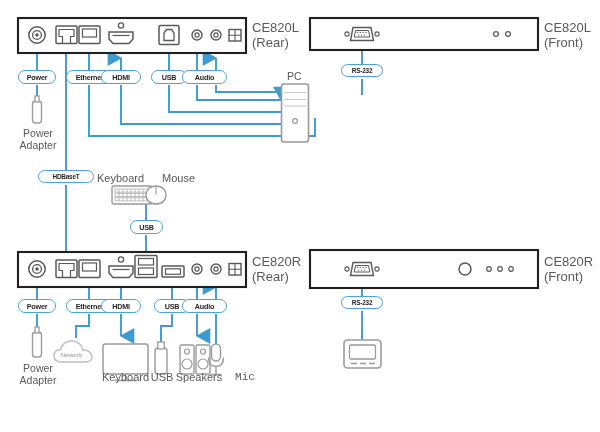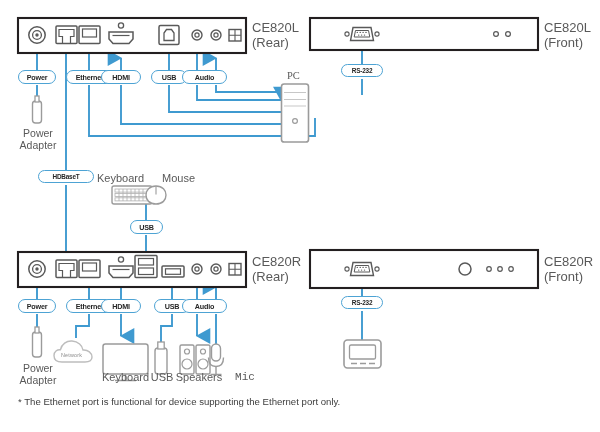--- a/index.html
+++ b/index.html
@@ -19,21 +19,21 @@
     border:1.4px solid #4da3d4;border-radius:9px;background:#ffffff;
     color:#262626;font-weight:bold;text-align:center;
     display:flex;align-items:center;justify-content:center;
     letter-spacing:-0.2px;
   }
   .pill.p9{font-size:7.2px;height:14px;}
   .pill.p8{font-size:6.4px;height:13px;}
   .cap{position:absolute;font-size:11px;color:#595959;text-align:center;white-space:nowrap;}
   .cap2{position:absolute;font-size:10.5px;color:#595959;text-align:center;}
   .foot{position:absolute;font-size:9.6px;color:#3d3d3d;}
-  .pclbl{position:absolute;font-size:10.5px;color:#595959;font-family:Liberation Serif, serif;}
+  .pclbl{position:absolute;font-size:10.5px;color:#595959;}
   .netword{position:absolute;font-size:5.4px;color:#8c8c8c;letter-spacing:.2px;}
 </style>
 </head>
 <body>
 
 <div id="stage">
 
   <svg width="600" height="432" viewBox="0 0 600 432">
     <defs>
       <marker id="arrDown" markerWidth="9" markerHeight="9" refX="4.5" refY="8" orient="auto">
@@ -308,15 +308,14 @@
   <div class="cap2" style="left:8px;top:362px;width:60px;">
     <span>Power</span><br>
     <span>Adapter</span>
   </div>
   <div class="netword" style="left:61px;top:352px;">Network</div>
   <div class="cap" style="left:102px;top:371px;width:47px;">Keyboard</div>
   <div class="cap" style="left:148px;top:371px;width:28px;">USB</div>
   <div class="cap" style="left:173px;top:371px;width:52px;">Speakers</div>
   <div class="cap" style="left:232px;top:371px;width:26px;font-family:Liberation Mono, monospace;">Mic</div>
 
-  <div class="foot" style="left:18px;top:396px;">* The Ethernet port is functional for device supporting the Ethernet port only.</div>
 
 </div>
 
 </body></html>

